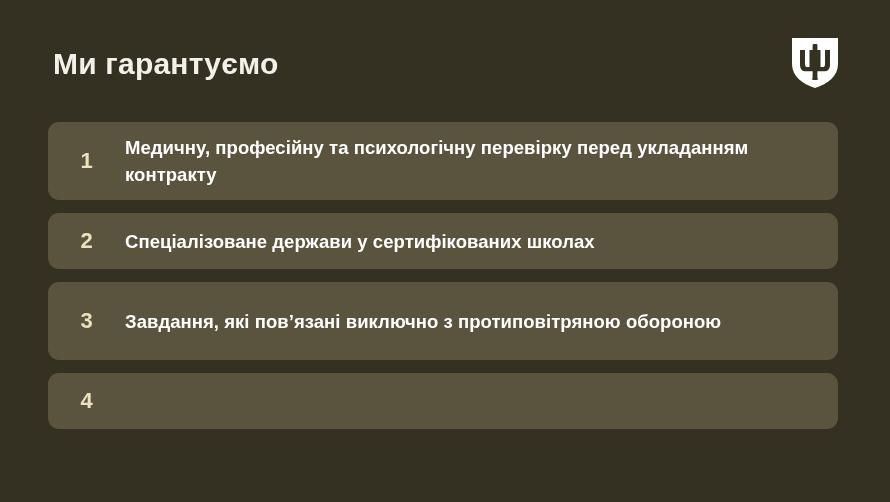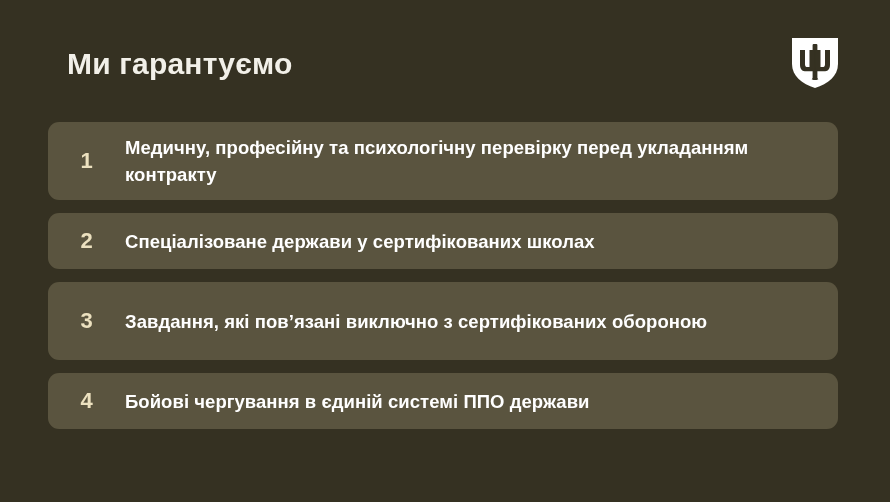--- a/index.html
+++ b/index.html
@@ -32,21 +32,20 @@
   .page-title {
     position: absolute;
     left: 53px;
     top: 46px;
     font-size: 30px;
     font-weight: bold;
     color: #f2f0e9;
     letter-spacing: 0.2px;
     line-height: 36px;
     white-space: nowrap;
-    margin-left: 14px;
   }
   .logo {
     position: absolute;
     left: 792px;
     top: 38px;
     width: 46px;
     height: 50px;
   }
   .logo svg {
     display: block;
@@ -125,22 +124,21 @@
       <div class="card-text">Медичну, професійну та психологічну перевірку перед укладанням контракту</div>
     </div>
 
     <div class="guarantee-card short">
       <div class="card-number">2</div>
       <div class="card-text">Спеціалізоване держави у сертифікованих школах</div>
     </div>
 
     <div class="guarantee-card tall">
       <div class="card-number">3</div>
-      <div class="card-text">Завдання, які пов’язані виключно з сертифікованих обороною</div>
+      <div class="card-text">Завдання, які пов’язані виключно з протиповітряною обороною</div>
     </div>
 
     <div class="guarantee-card short">
       <div class="card-number">4</div>
-      <div class="card-text">Бойові чергування в єдиній системі ППО держави</div>
     </div>
 
   </div>
 </div>
 
 </body></html>

